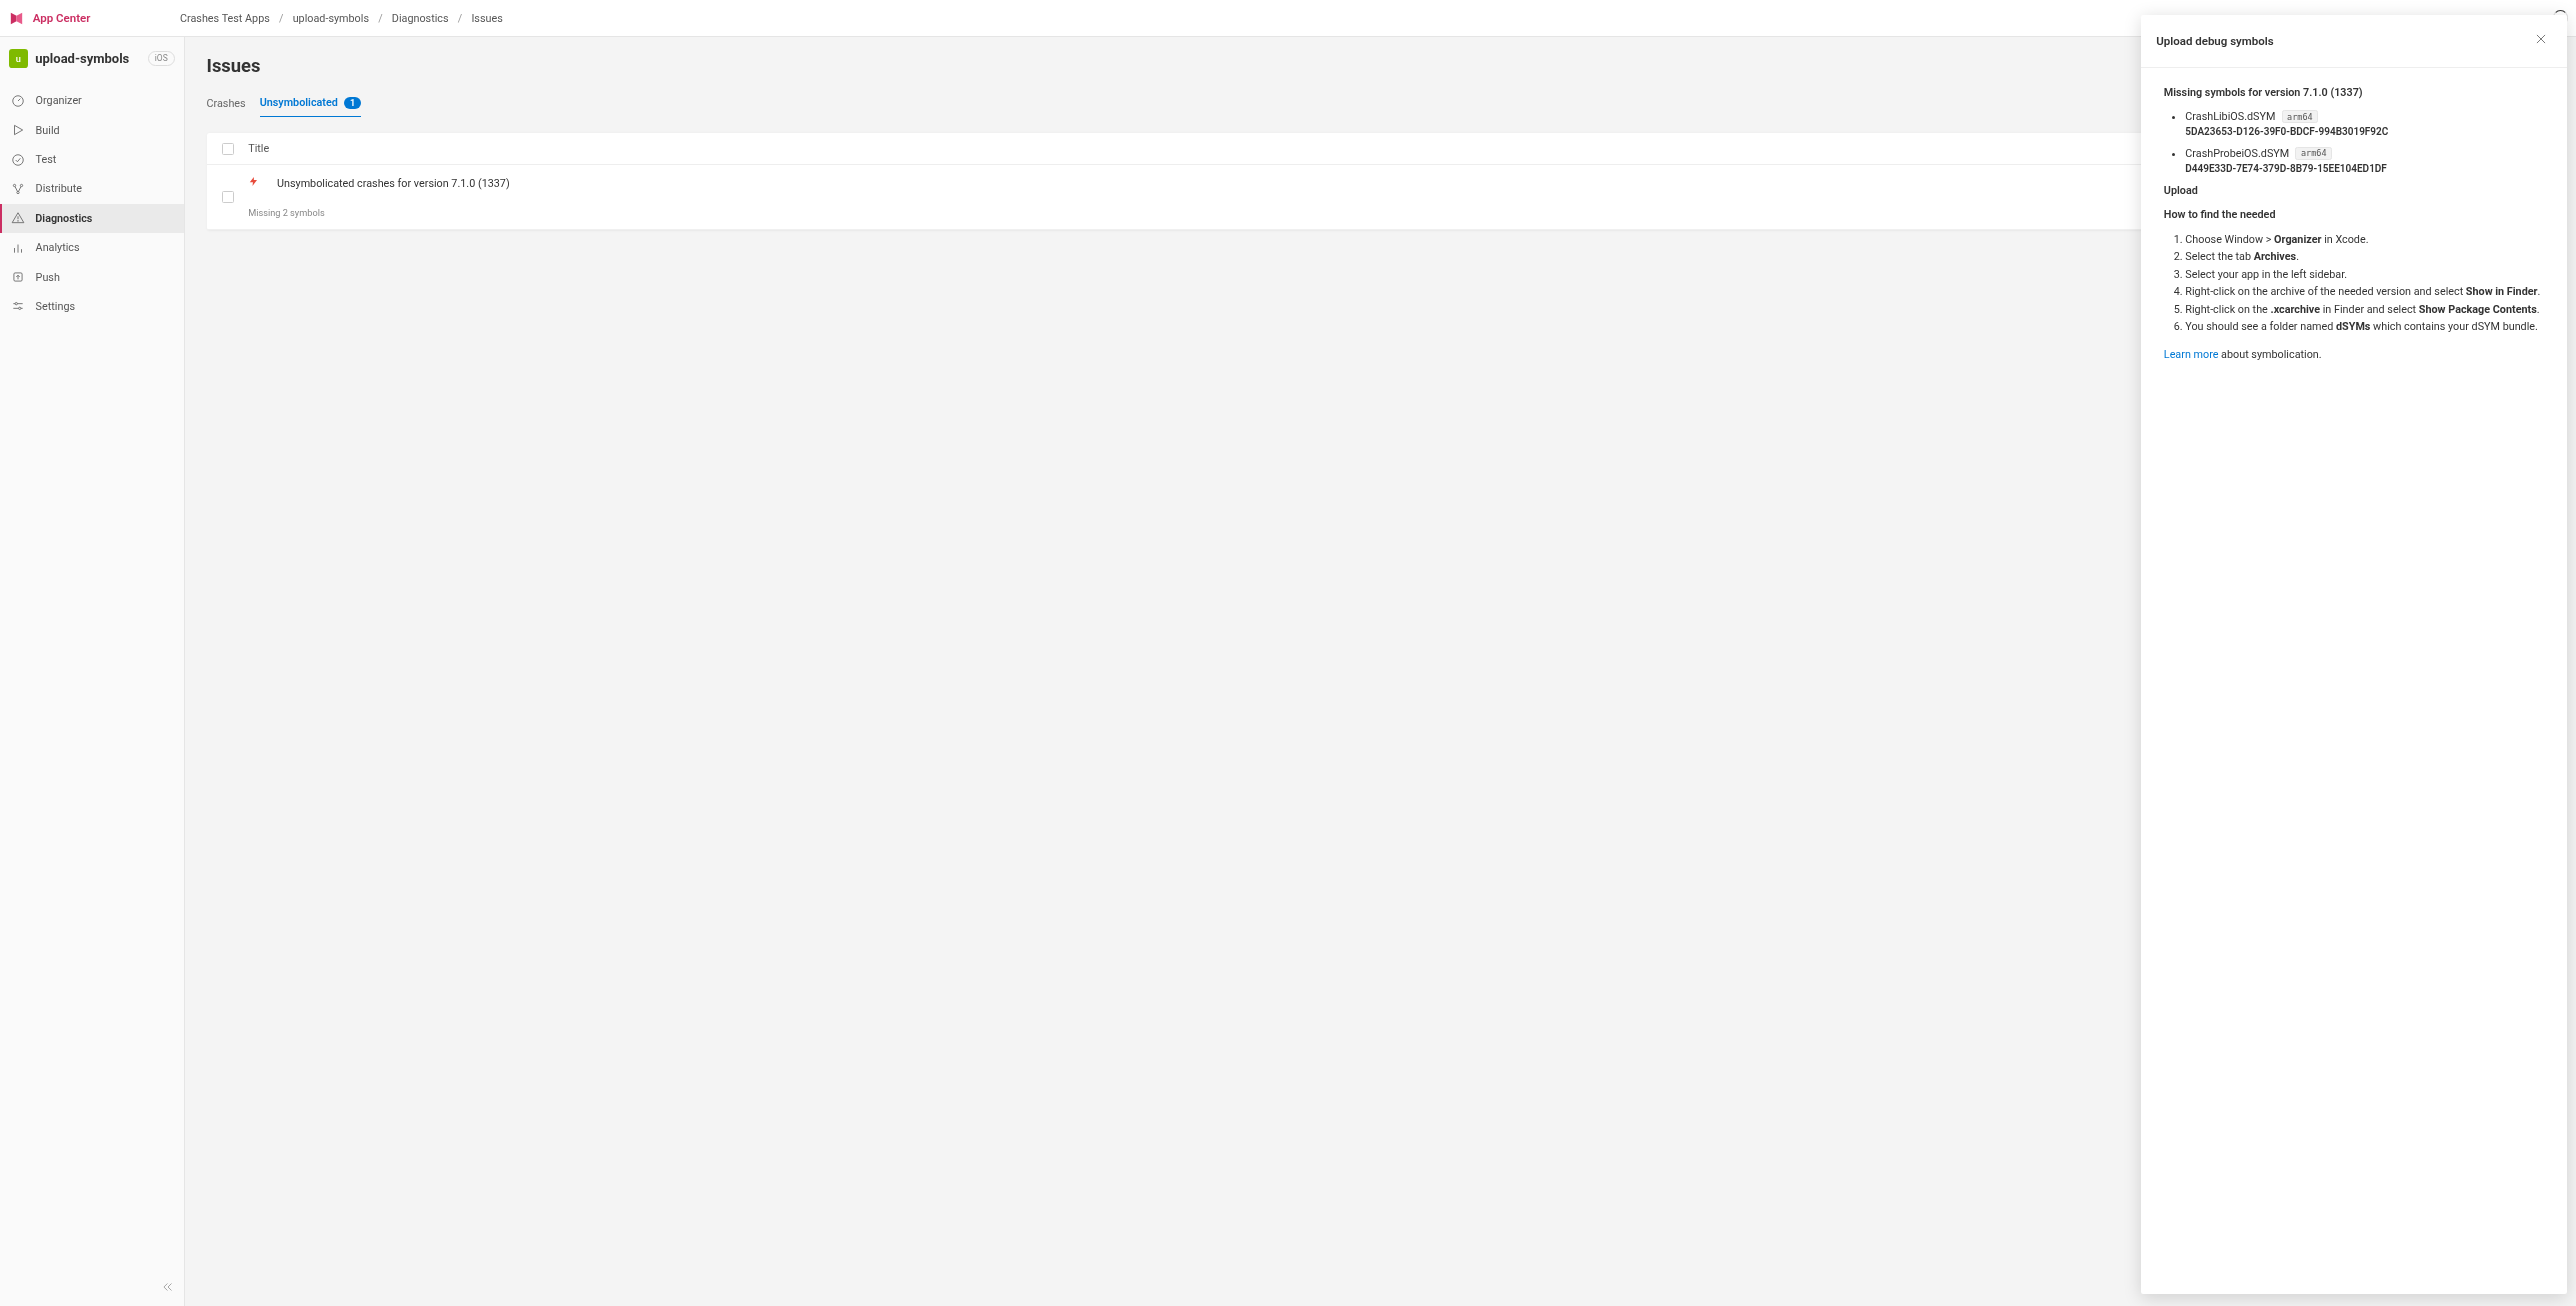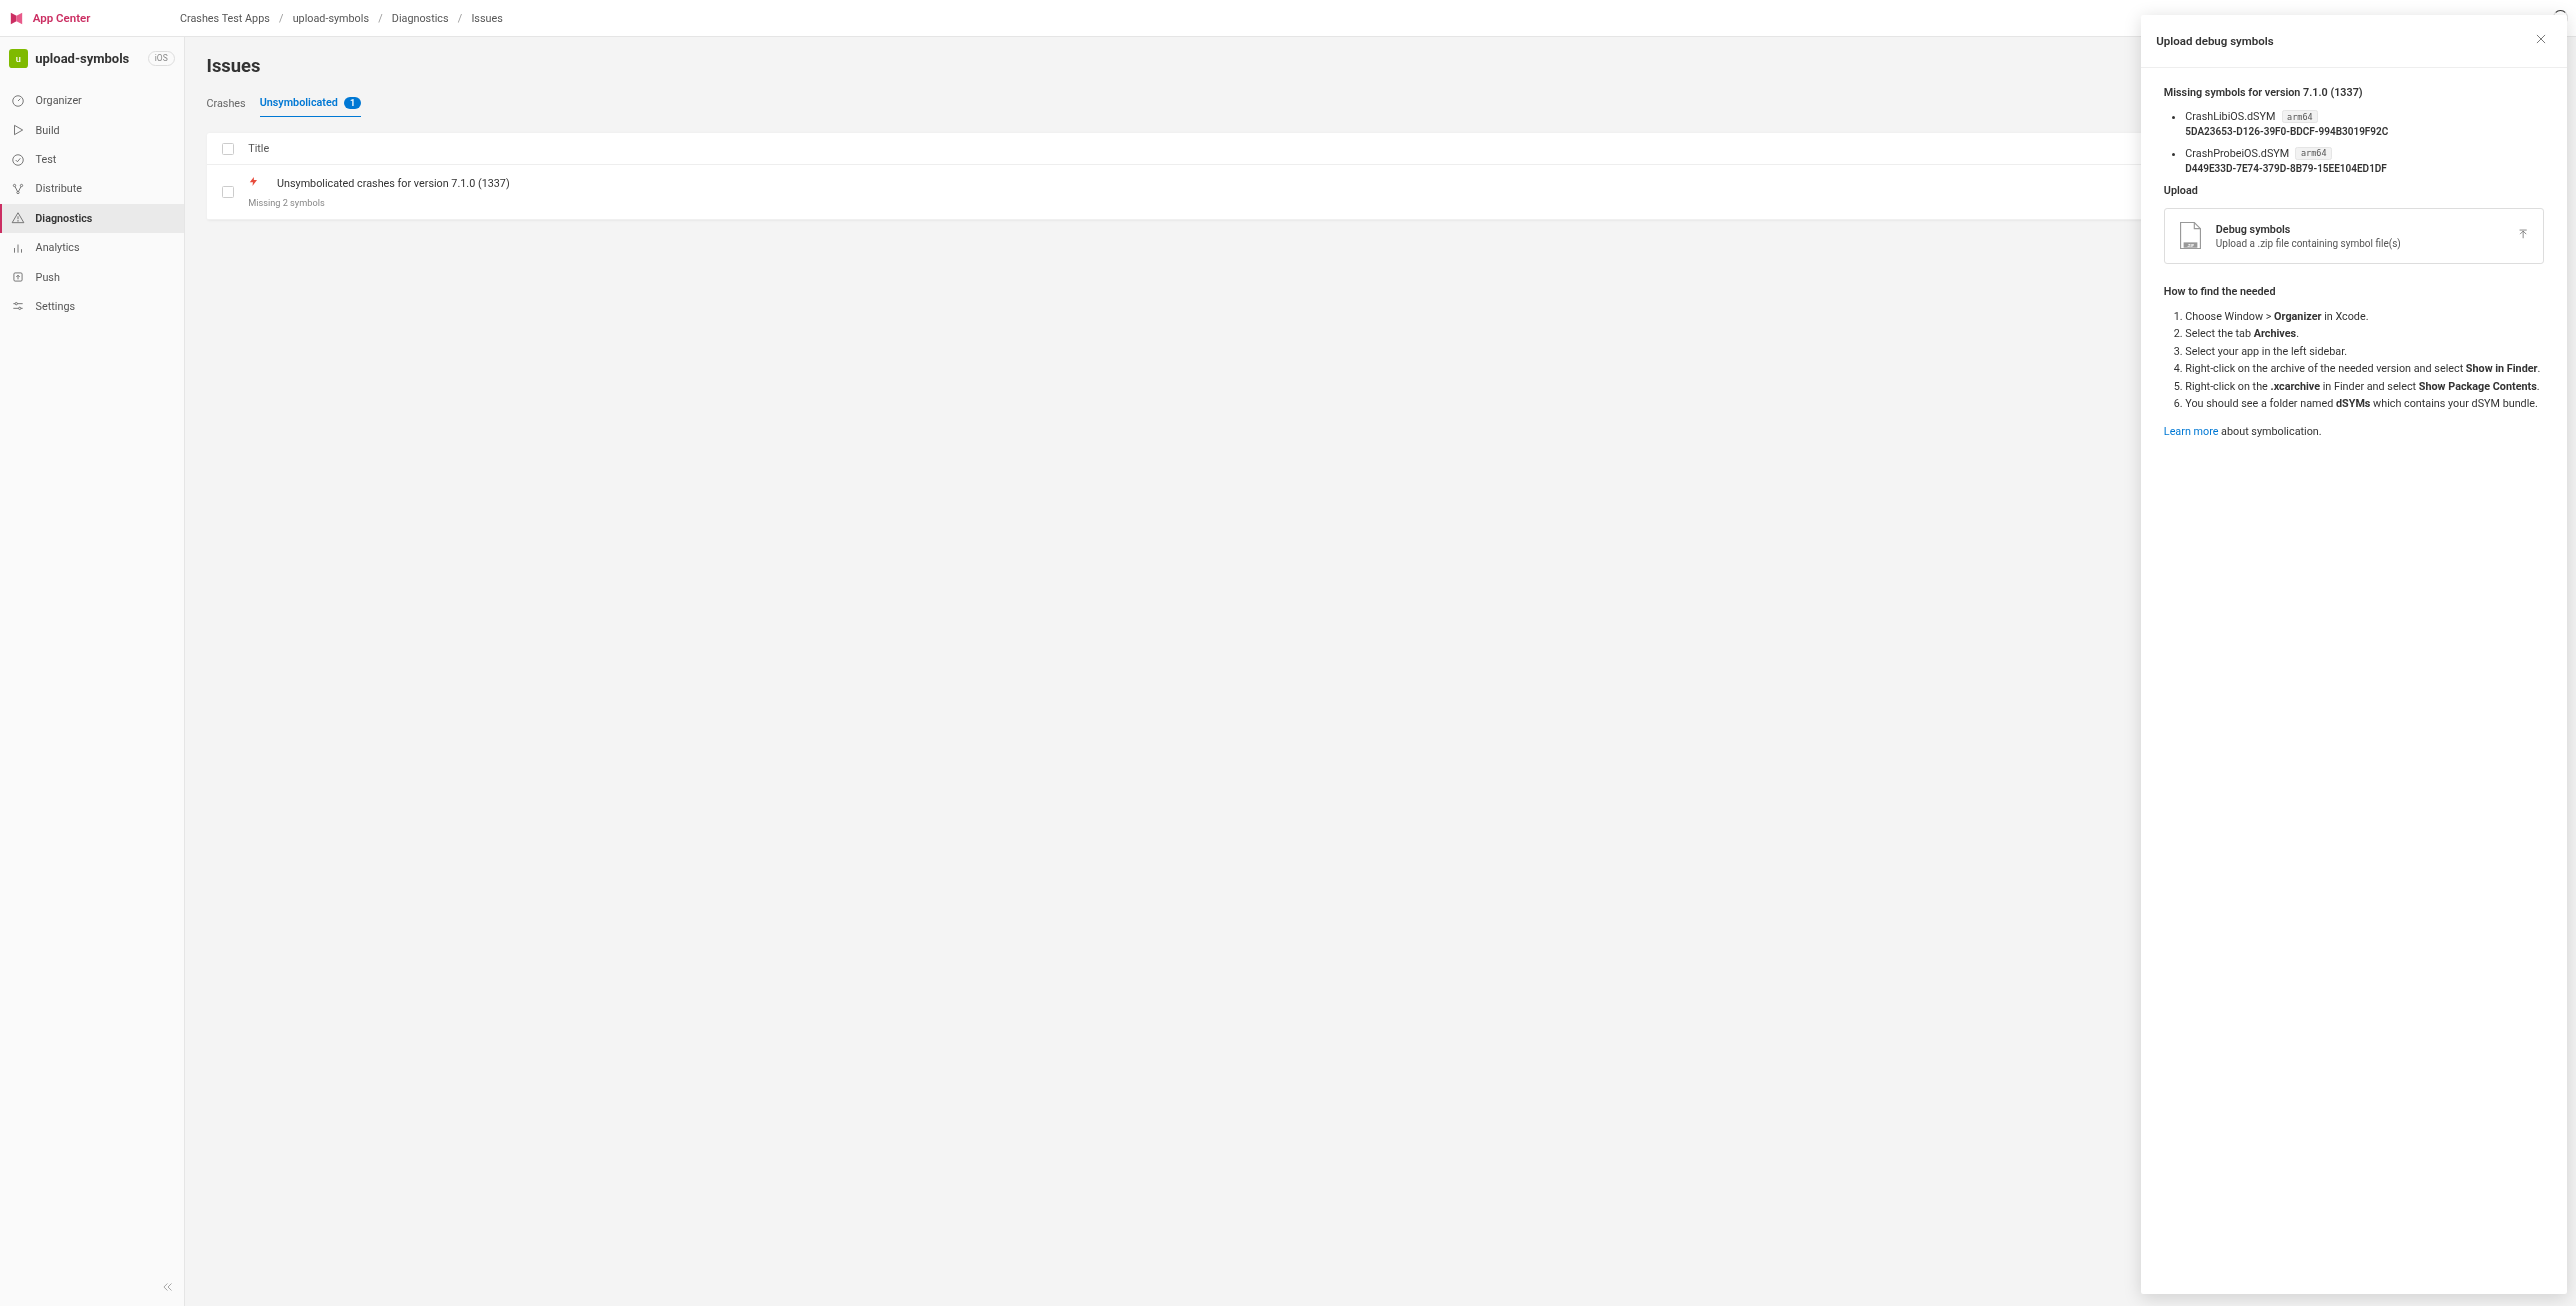--- a/index.html
+++ b/index.html
@@ -263,21 +263,21 @@
       display: flex;
       align-items: center;
       gap: 18px;
       font-size: 10.8px;
       color: #333;
     }
     
     .crash-subtitle {
       font-size: 9.2px;
       color: #888;
-      margin-top: 7px;
+      margin-top: 17px;
     }
     
     .bolt-icon {
       color: #E74C3C;
     }
     
     
     .side-panel {
       position: fixed;
       top: 15.4px;
@@ -602,41 +602,20 @@
       <li>
         <div class="symbol-name-row">
           <span>CrashProbeiOS.dSYM</span>
           <span class="arch-badge">arm64</span>
         </div>
         <div class="symbol-uuid">D449E33D-7E74-379D-8B79-15EE104ED1DF</div>
       </li>
     </ul>
 
     <div class="upload-heading">Upload</div>
-    <div class="upload-box">
-      <div class="zip-icon">
-        <svg width="23" height="29" viewBox="0 0 30 38" style="font-size:14px">
-          <path d="M2 2 L20 2 L28 10 L28 36 L2 36 Z" fill="none" stroke="#999" stroke-width="1.5"></path>
-          <path d="M20 2 L20 10 L28 10" fill="none" stroke="#999" stroke-width="1.5"></path>
-          <rect x="6" y="28" width="18" height="7" fill="#999"></rect>
-          <text x="15" y="34" text-anchor="middle" font-size="5" fill="#fff" font-weight="bold">.ZIP</text>
-        </svg>
-      </div>
-      <div>
-        <div class="upload-text-main">Debug symbols</div>
-        <div class="upload-text-sub">Upload a .zip file containing symbol file(s)</div>
-      </div>
-      <div class="upload-arrow">
-        <svg width="12.3" height="12.3" viewBox="0 0 24 24" fill="none" stroke="currentColor" stroke-width="1.5">
-            <line x1="12" y1="20" x2="12" y2="6"></line>
-            <path d="M6 12 L12 6 L18 12"></path>
-            <line x1="5" y1="4" x2="19" y2="4"></line>
-          </svg>
-      </div>
-    </div>
 
     <div class="howto-title">How to find the needed</div>
     <ol class="howto-list">
       <li><span>Choose Window &gt; </span><b>Organizer</b><span> in Xcode.</span></li>
       <li><span>Select the tab </span><b>Archives</b><span>.</span></li>
       <li>Select your app in the left sidebar.</li>
       <li><span>Right-click on the archive of the needed version and select </span><b>Show in Finder</b><span>.</span></li>
       <li><span>Right-click on the </span><b>.xcarchive</b><span> in Finder and select </span><b>Show Package Contents</b><span>.</span></li>
       <li><span>You should see a folder named </span><b>dSYMs</b><span> which contains your dSYM bundle.</span></li>
     </ol>

